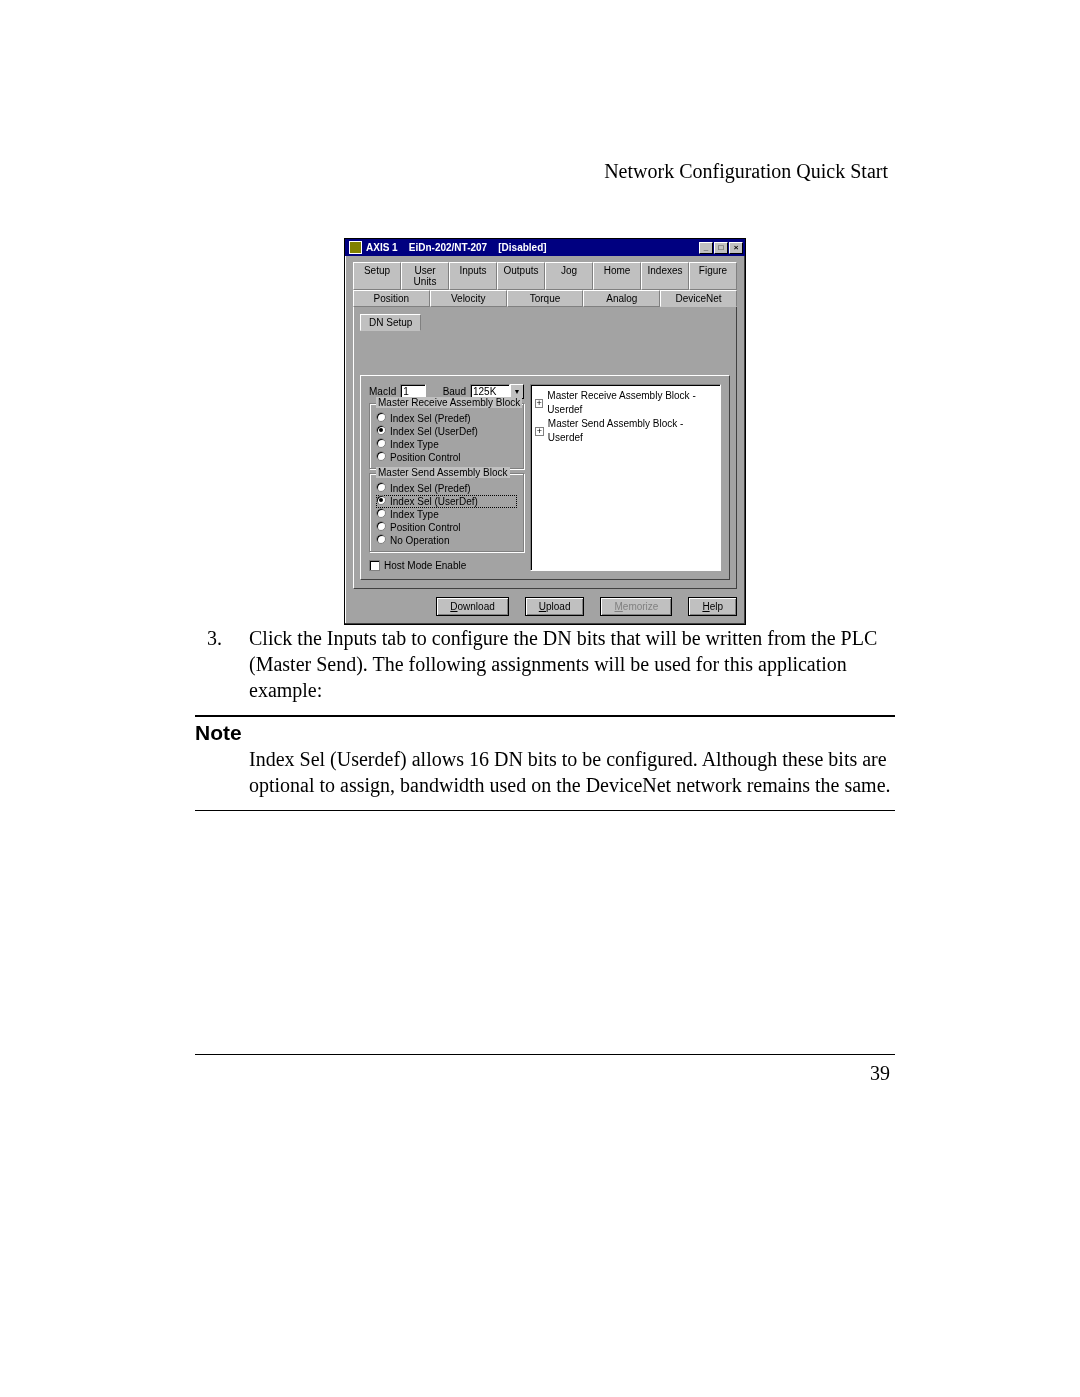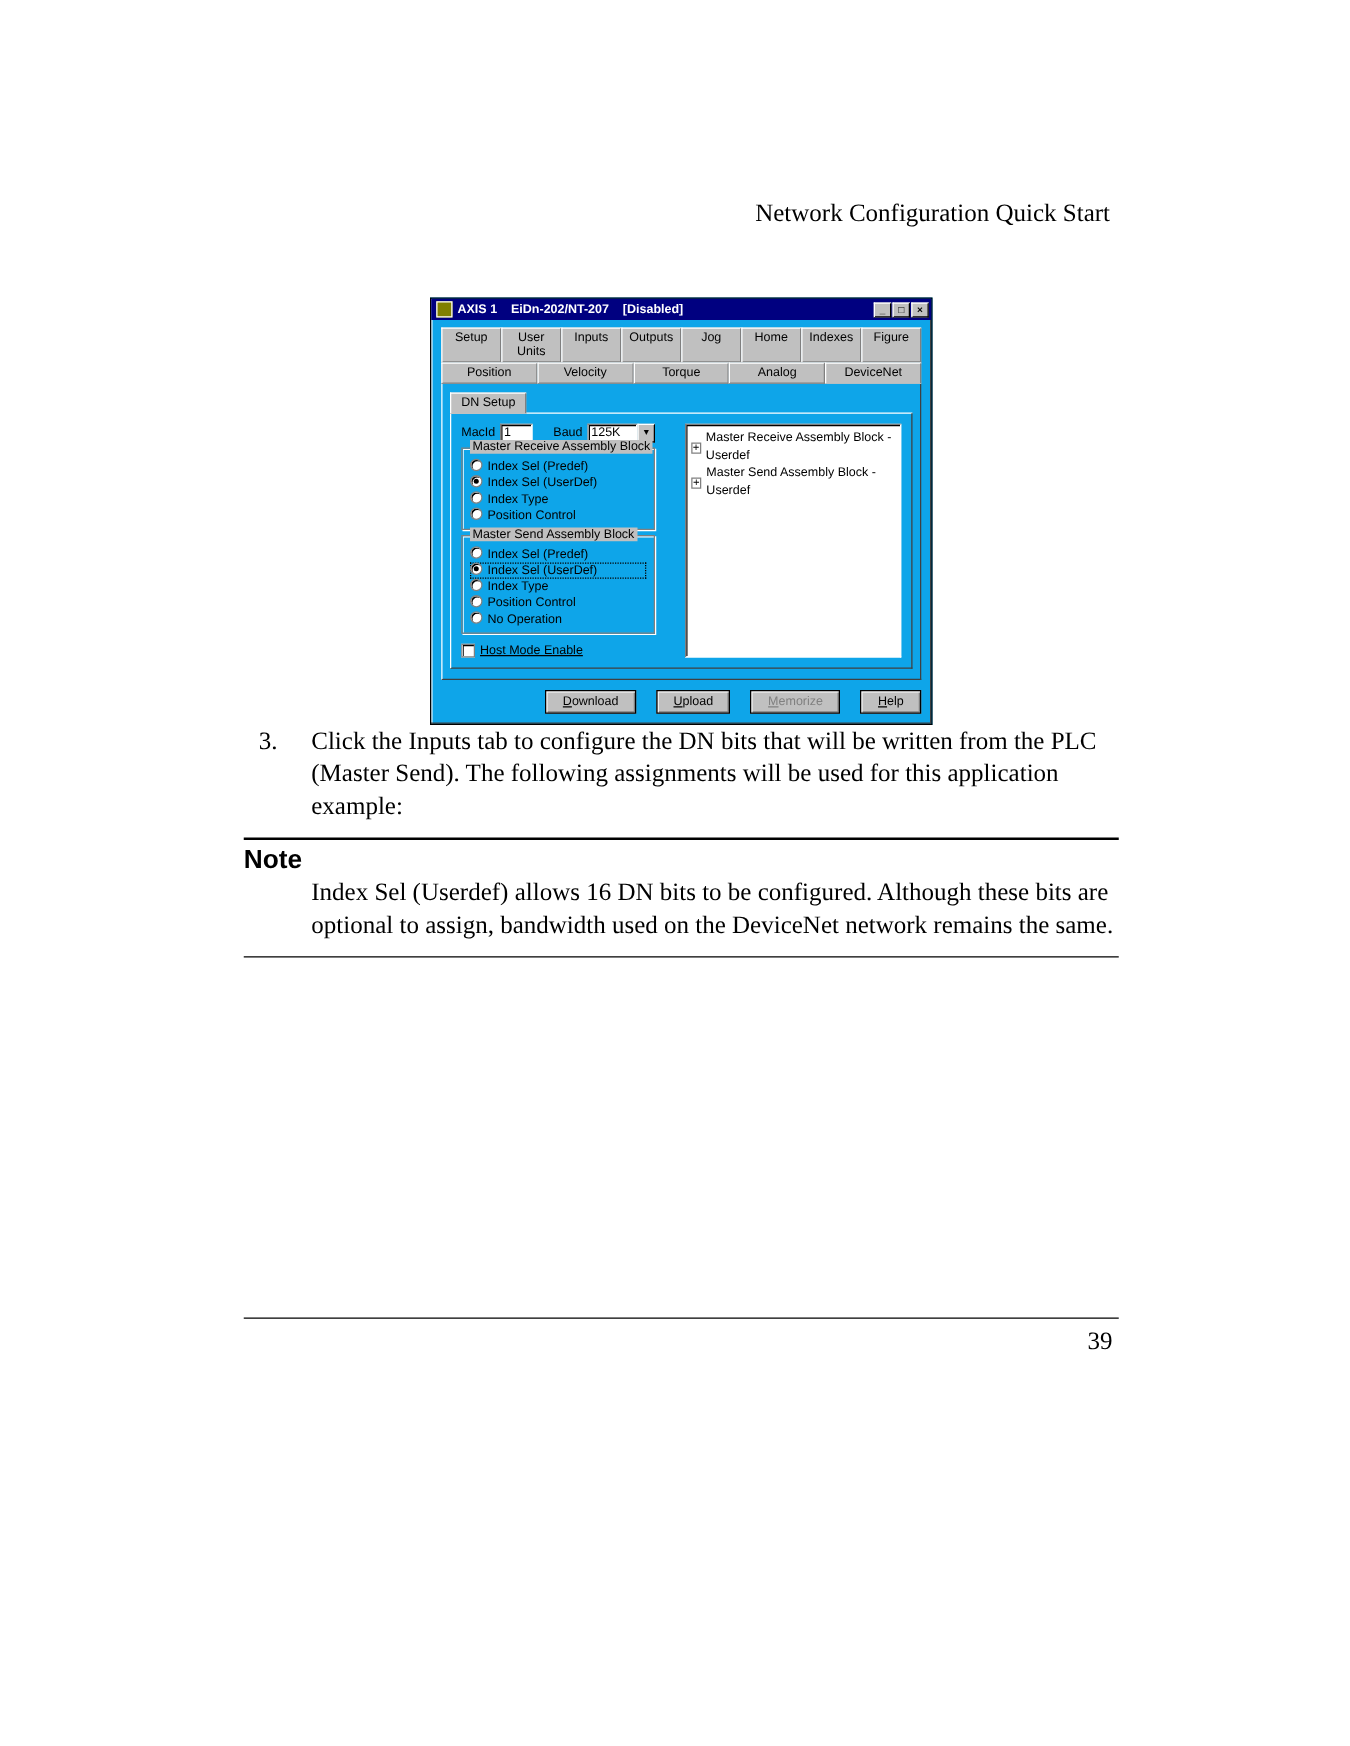--- a/index.html
+++ b/index.html
@@ -26,21 +26,21 @@
     margin-top: 78px;
     display: flex;
     justify-content: center;
   }
   
   .win {
     width: 400px;
     font-family: "MS Sans Serif", Tahoma, Arial, sans-serif;
     font-size: 10px;
     color: #000;
-    background: #0ea5e9;
+    background: #a3a3a3;
     border: 1px solid #000;
     box-shadow: inset -1px -1px 0 #404040, inset 1px 1px 0 #fff;
   }
   .titlebar {
     background: #000080;
     color: #fff;
     display: flex;
     align-items: center;
     padding: 2px 2px 2px 4px;
     font-weight: bold;
@@ -108,21 +108,22 @@
     border-bottom-color: #c0c0c0;
     position: relative;
     top: 1px;
   }
   .sub-panel {
     border: 1px solid #fff;
     border-right-color: #404040;
     border-bottom-color: #404040;
     padding: 8px;
     display: flex;
-    gap: 24px;
+    gap: 6px;
+    margin-top: 45px;
   }
   .left-col { width: 155px; }
   .top-inputs {
     display: flex;
     align-items: center;
     gap: 4px;
     margin-bottom: 4px;
   }
   .top-inputs label { font-size: 10px; }
   .winput {
@@ -200,21 +201,20 @@
     border: 1px solid #808080;
     box-shadow: inset 1px 1px 0 #000;
     margin: 0;
   }
   .check-row {
     display: flex;
     align-items: center;
     gap: 4px;
     margin-top: 8px;
     font-size: 10px;
-    text-decoration: underline;
   }
   .tree {
     flex: 1;
     background: #fff;
     border: 1px solid #808080;
     border-right-color: #fff; border-bottom-color: #fff;
     box-shadow: inset 1px 1px 0 #000;
     padding: 4px;
     box-sizing: border-box;
   }

